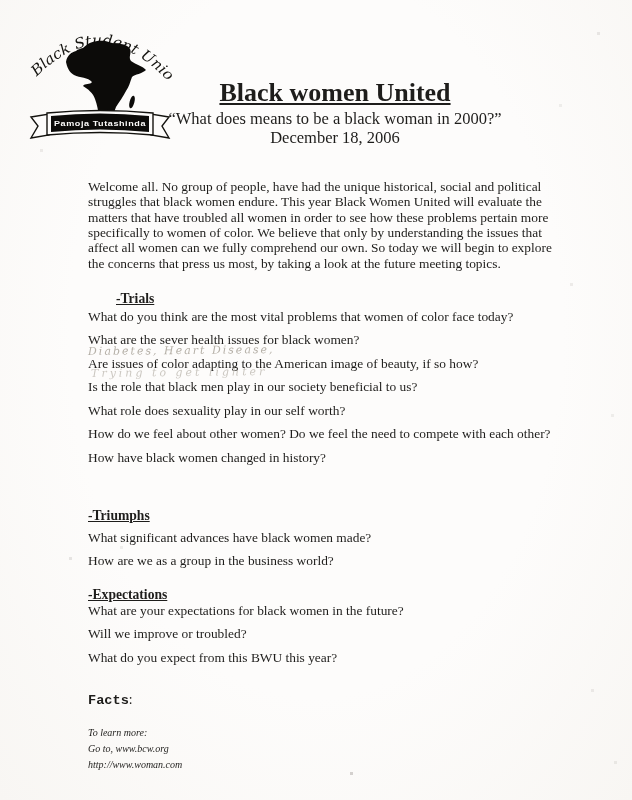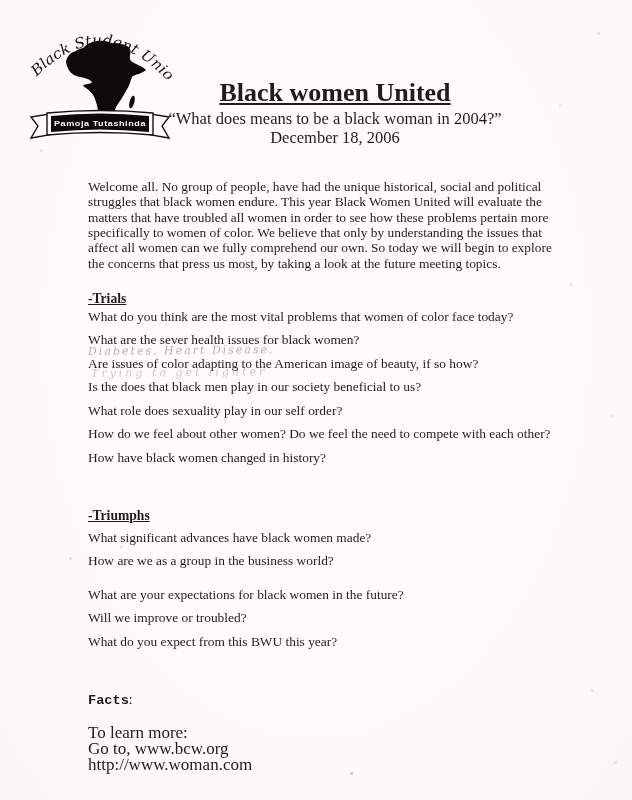--- a/index.html
+++ b/index.html
@@ -27,31 +27,31 @@
   .banner-text{font-family:"Liberation Sans","DejaVu Sans",sans-serif;font-weight:bold;font-size:6.4px;fill:#fdfcfb;letter-spacing:.4px;}
   .header{position:absolute;left:120px;top:77px;width:430px;text-align:center;}
   .presents{font-size:15px;line-height:18px;text-decoration:underline;}
   .title{font-size:26px;line-height:29px;font-weight:bold;text-decoration:underline;margin-top:1px;text-align:center;}
   .quote{font-size:16.5px;line-height:19px;margin-top:2px;}
   .date{font-size:16.5px;line-height:19px;}
   .intro{position:absolute;left:88px;top:179px;width:520px;margin:0;
     font-size:13.4px;line-height:15.35px;white-space:pre-line;}
   .sec{position:absolute;left:88px;width:520px;font-size:13.4px;}
   .sec h2{font-size:13.6px;line-height:16px;margin:0;font-weight:bold;text-decoration:underline;}
-  .sec.trials h2{margin-bottom:2px;}
+  .sec.trials h2{margin-bottom:2px;margin-left:28px;}
   .sec.triumphs h2{margin-bottom:6px;}
   .sec.expectations h2{margin-bottom:0;}
   .q{margin:0 0 8.2px 0;line-height:15.3px;}
   .hand{position:absolute;font-family:"DejaVu Serif","Liberation Serif",serif;font-style:italic;
     font-size:11px;color:#a39d92;letter-spacing:2px;white-space:nowrap;transform:rotate(-.6deg);}
   .hand.note1{top:53px;left:0;opacity:.8;}
   .hand.note2{top:75px;left:3px;opacity:.55;letter-spacing:3px;}
   .facts{position:absolute;left:88px;top:692px;font-size:13.6px;}
   .facts .b{font-weight:bold;font-family:Liberation Mono, monospace;}
-  .footer{position:absolute;left:88px;top:725px;font-size:17px;line-height:16.2px;}
+  .footer{position:absolute;left:88px;top:725px;font-size:10px;line-height:16.2px;font-style:italic;}
 </style>
 </head>
 <body>
 
 <div class="page">
   <div class="specks"></div>
 
   <svg class="logo" width="152" height="130" viewBox="0 0 150 130" aria-hidden="true">
     <defs>
       <path id="arcp" d="M 10,64 Q 75,-2 140,64"></path>
@@ -71,51 +71,52 @@
       <polygon class="ribbon-outline" points="6,103 24,100 24,121 6,124 13,112"></polygon>
       <polygon class="ribbon-outline" points="144,103 126,100 126,121 144,124 137,112"></polygon>
       <path class="ribbon-outline" d="M22,99 Q75,94 128,99 L128,121 Q75,116 22,121 Z"></path>
       <path class="ribbon-band" d="M26,102 Q75,97 124,102 L124,118 Q75,113 26,118 Z"></path>
       <text class="banner-text" x="75" y="112" text-anchor="middle" textLength="92" lengthAdjust="spacingAndGlyphs">Pamoja Tutashinda</text>
     </g>
   </svg>
 
   <div class="header">
     <div class="title">Black women United</div>
-    <div class="quote">“What does means to be a black woman in 2004?”</div>
+    <div class="quote">“What does means to be a black woman in 2000?”</div>
     <div class="date">December 18, 2006</div>
   </div>
 
   <p class="intro">Welcome all. No group of people, have had the unique historical, social and political
 struggles that black women endure. This year Black Women United will evaluate the
 matters that have troubled all women in order to see how these problems pertain more
 specifically to women of color.  We believe that only by understanding the issues that
 affect all women can we fully comprehend our own. So today we will begin to explore
 the concerns that press us most, by taking a look at the future meeting topics.</p>
 
   <section class="sec trials" style="top:291px;">
     <h2>-Trials</h2>
     <p class="q">What do you think are the most vital problems that women of color face today?</p>
     <p class="q">What are the sever health issues for black women?</p>
     <p class="q">Are issues of color adapting to the American image of beauty, if so how?</p>
-    <p class="q">Is the does that black men play in our society beneficial to us?</p>
-    <p class="q">What role does sexuality play in our self order?</p>
+    <p class="q">Is the role that black men play in our society beneficial to us?</p>
+    <p class="q">What role does sexuality play in our self worth?</p>
     <p class="q">How do we feel about other women? Do we feel the need to compete with each other?</p>
     <p class="q">How have black women changed in history?</p>
     <span class="hand note1">Diabetes, Heart Disease,</span>
     <span class="hand note2">Trying to get lighter</span>
   </section>
 
   <section class="sec triumphs" style="top:508px;">
     <h2>-Triumphs</h2>
     <p class="q">What significant advances have black women made?</p>
     <p class="q">How are we as a group in the business world?</p>
   </section>
 
   <section class="sec expectations" style="top:587px;">
+    <h2>-Expectations</h2>
     <p class="q">What are your expectations for black women in the future?</p>
     <p class="q">Will we improve or troubled?</p>
     <p class="q">What do you expect from this BWU this year?</p>
   </section>
 
   <div class="facts"><span class="b">Facts</span><span>:</span></div>
 
   <div class="footer">
     <div>To learn more:</div>
     <div>Go to, www.bcw.org</div>

